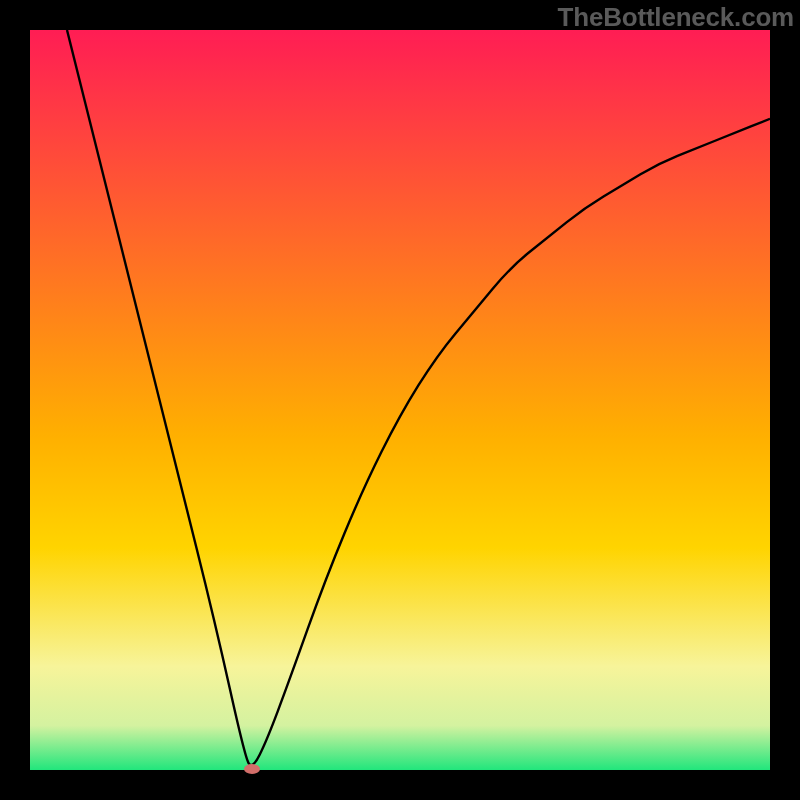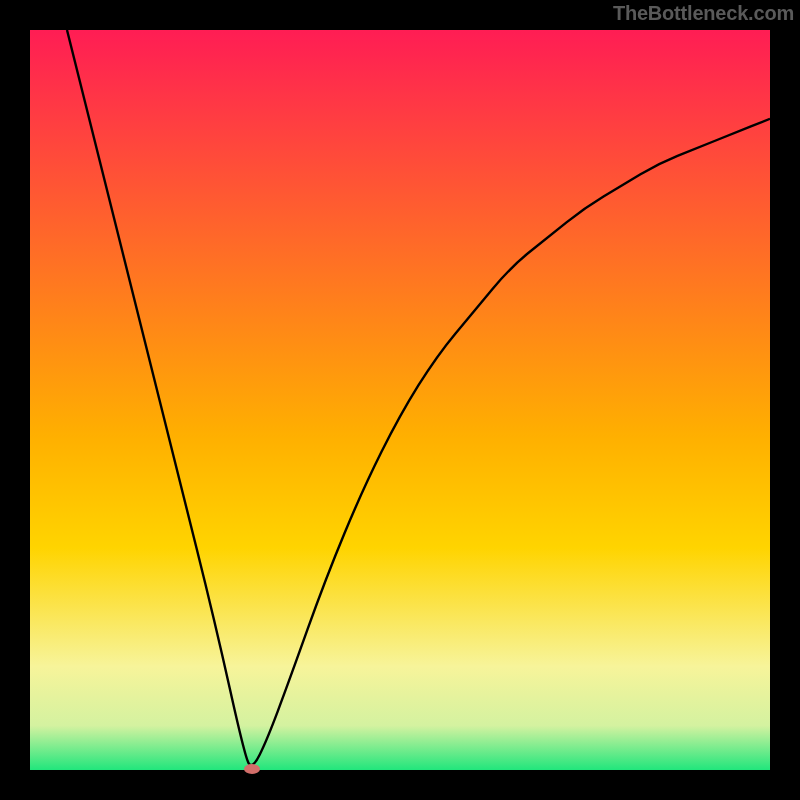--- a/index.html
+++ b/index.html
@@ -16,21 +16,21 @@
     height: 800px;
   }
   svg {
     display: block;
   }
   .attribution {
     position: absolute;
     top: 2px;
     right: 6px;
     font-family: Arial, Helvetica, sans-serif;
-    font-size: 20px;
+    font-size: 26px;
     font-weight: 600;
     color: #5a5a5a;
     letter-spacing: -0.2px;
   }
   .poi {
     position: absolute;
     width: 16px;
     height: 10px;
     border-radius: 50%;
     background: #d26e6a;

